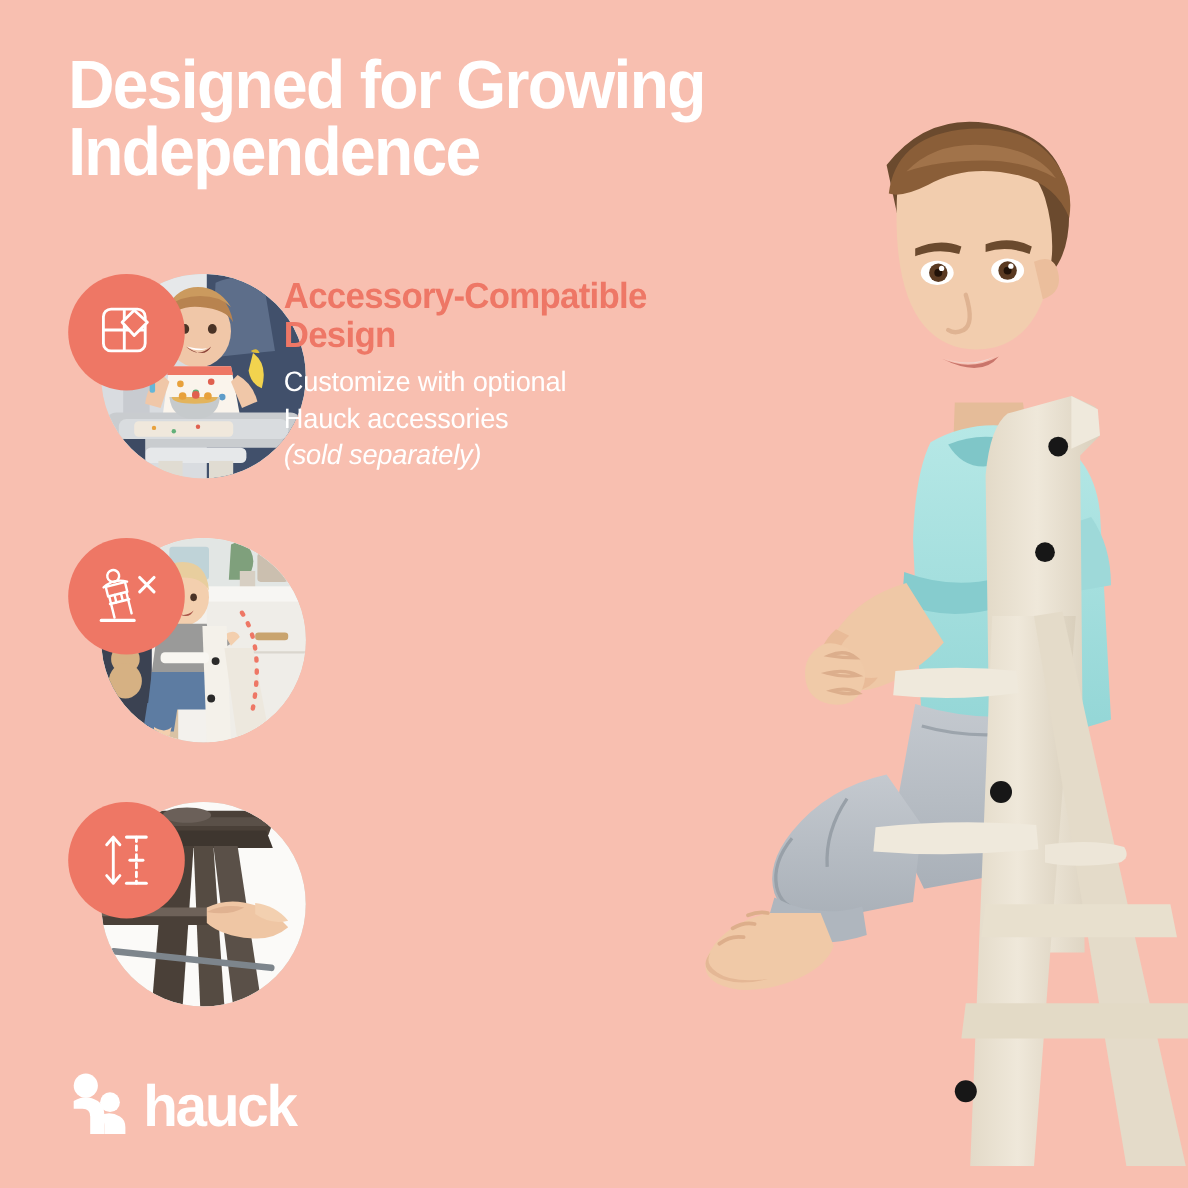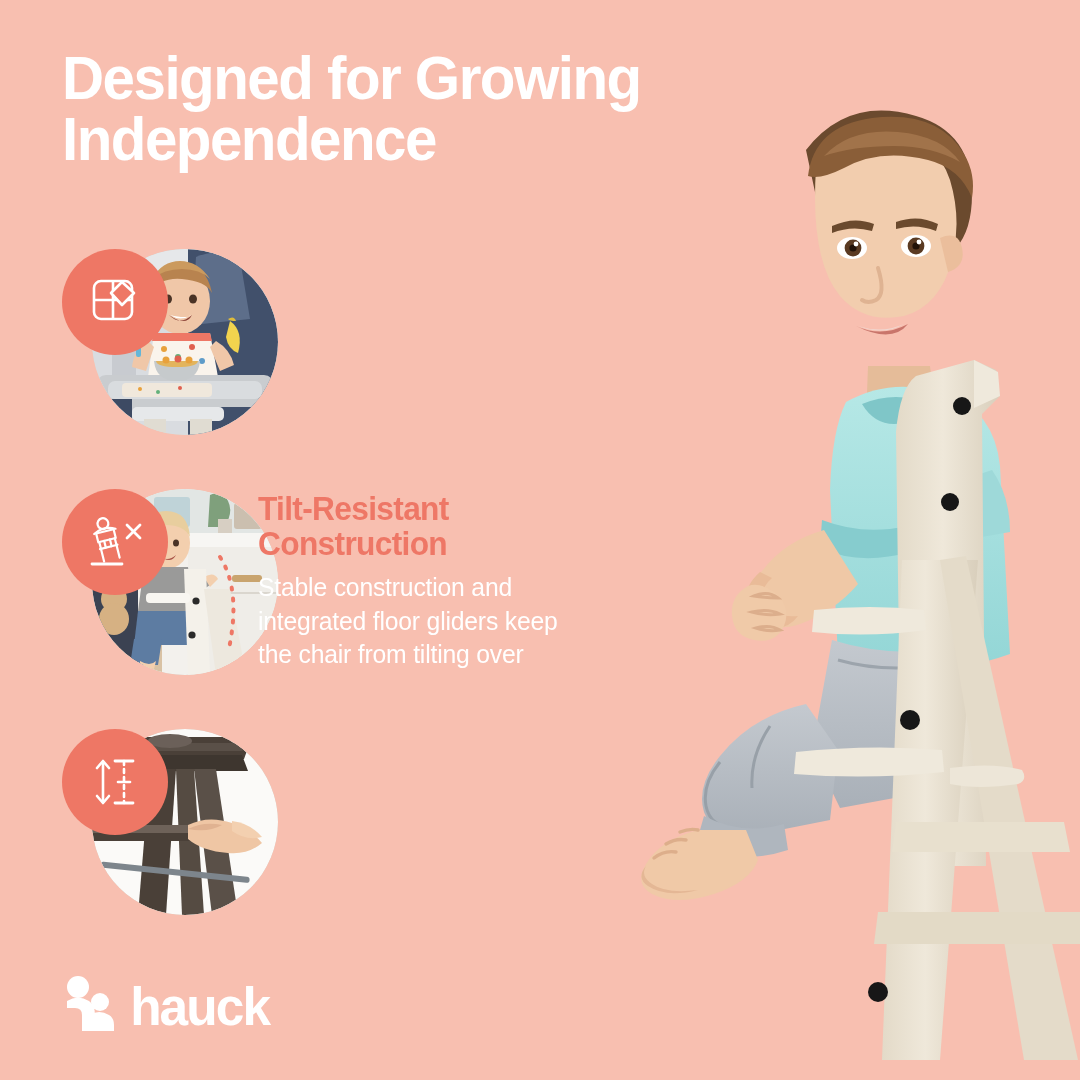--- a/index.html
+++ b/index.html
@@ -198,20 +198,31 @@
       <span>
         <svg width="54" height="54" viewBox="0 0 54 54" fill="none" stroke="#FFFFFF" stroke-width="2.6" stroke-linejoin="round">
           <rect x="6" y="6" width="38" height="38" rx="7"></rect>
           <line x1="6" y1="25" x2="44" y2="25"></line>
           <line x1="25" y1="6" x2="25" y2="44"></line>
           <path d="M34 7l12 11-12 12-11-12z" fill="#EE7765"></path>
         </svg>
       </span>
     </div>
 
+    <div class="ftext">
+      <div class="ftitle">
+        <div>Accessory-Compatible</div>
+        <div>Design</div>
+      </div>
+      <div class="fbody">
+        <div>Customize with optional</div>
+        <div>Hauck accessories</div>
+        <div class="em">(sold separately)</div>
+      </div>
+    </div>
   </div>
 
   <div class="feature">
 
     <div class="thumb">
       <svg viewBox="0 0 186 186">
         <defs>
           <clipPath id="c2">
               <circle cx="93" cy="93" r="93"></circle>
             </clipPath>
@@ -279,31 +290,20 @@
           <line x1="6" y1="50" x2="36" y2="50" stroke-width="2.8"></line>
 
           <g stroke-width="2.8">
             <line x1="41" y1="11" x2="54" y2="24"></line>
             <line x1="54" y1="11" x2="41" y2="24"></line>
           </g>
         </svg>
       </span>
     </div>
 
-    <div class="ftext">
-      <div class="ftitle">
-        <div>Tilt-Resistant</div>
-        <div>Construction</div>
-      </div>
-      <div class="fbody">
-        <div>Stable construction and</div>
-        <div>integrated floor gliders keep</div>
-        <div>the chair from tilting over</div>
-      </div>
-    </div>
   </div>
 
   <div class="feature">
 
     <div class="thumb">
       <svg viewBox="0 0 186 186">
         <defs>
           <clipPath id="c3">
               <circle cx="93" cy="93" r="93"></circle>
             </clipPath>

